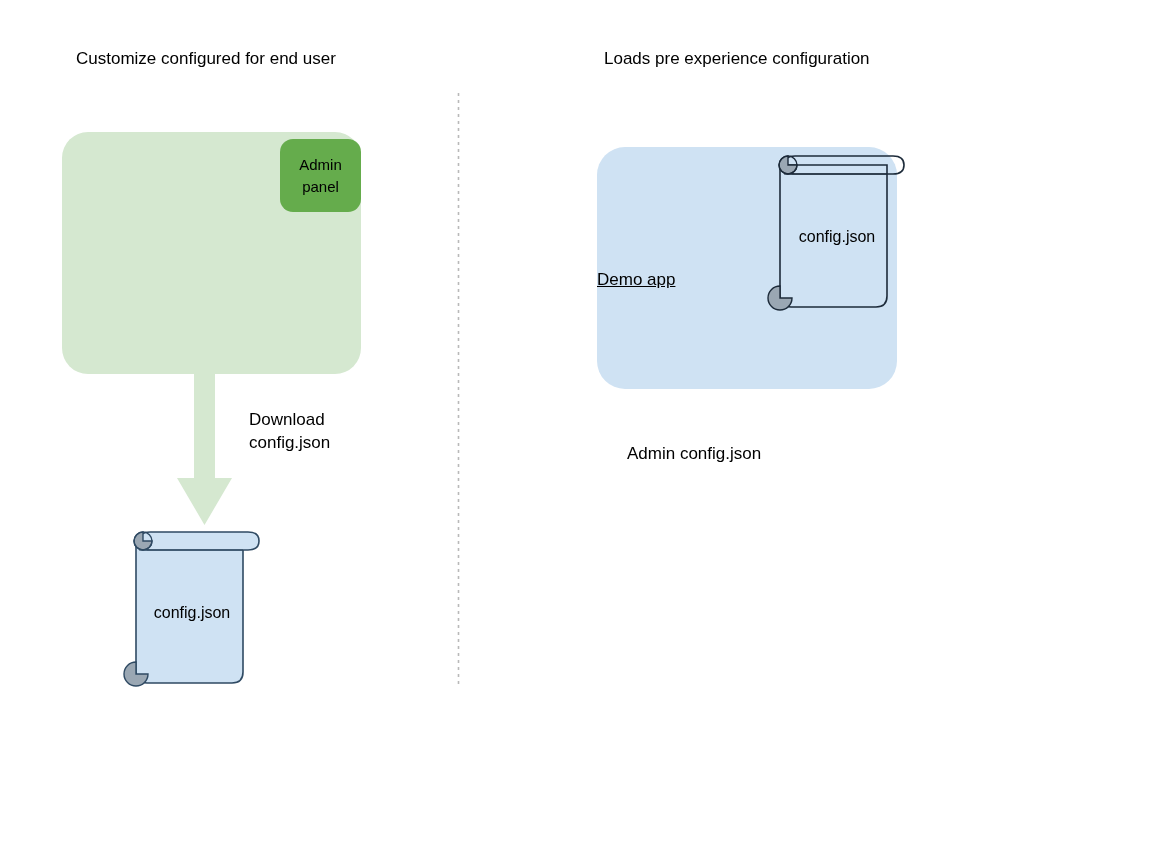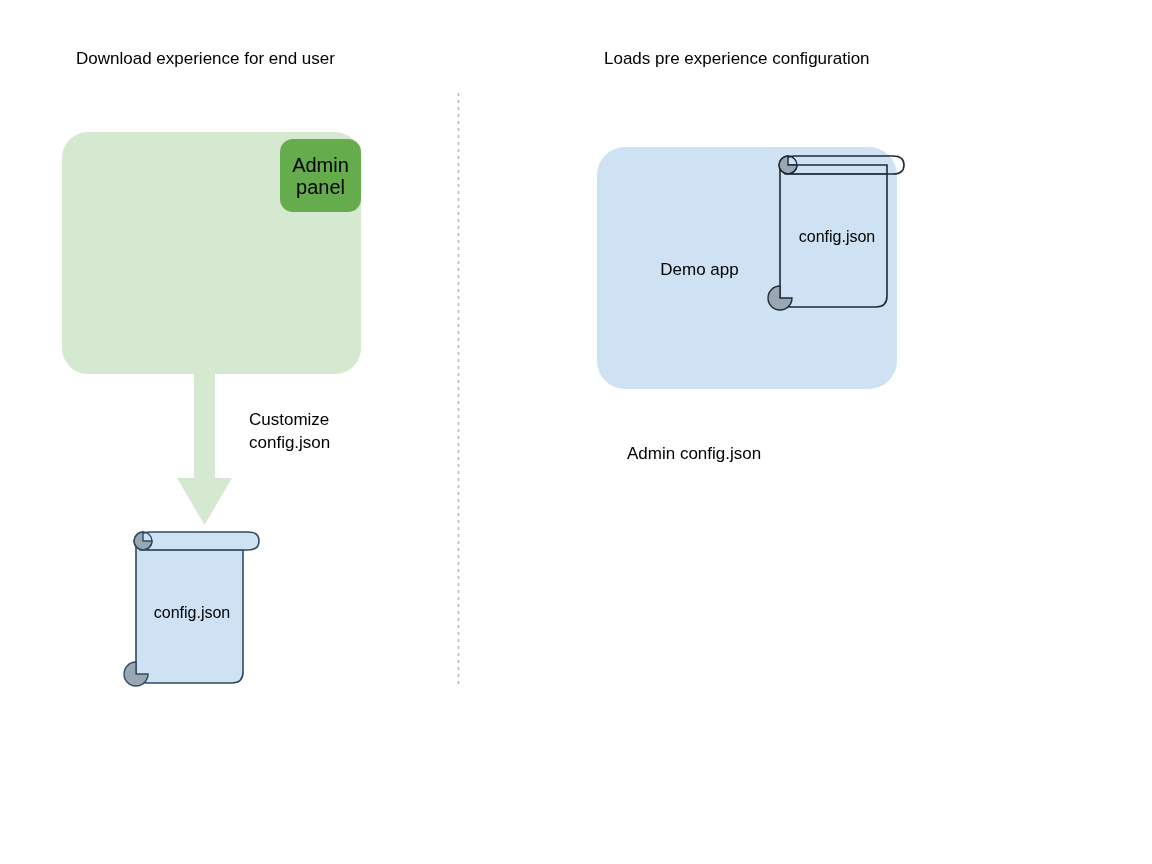--- a/index.html
+++ b/index.html
@@ -34,23 +34,23 @@
 
   #title-left  { left: 76px;  top: 48px; }
   #title-right { left: 604px; top: 48px; }
 
   #admin-app-label {
     left: 62px; top: 243px;
     width: 299px;
     text-align: center;
   }
   #demo-app-label {
-    left: 597px; top: 259px;
+    left: 597px; top: 269px;
     width: 205px;
-    text-align: center;
+    text-decoration: underline;
   }
   #arrow-label {
     left: 249px; top: 408px;
     line-height: 23px;
   }
   #loads-label {
     left: 627px; top: 443px;
   }
   #scroll-left-label {
     left: 137px; top: 602px;
@@ -62,21 +62,21 @@
     left: 784px; top: 226px;
     width: 106px;
     text-align: center;
     font-size: 16px;
   }
   #admin-panel-label {
     left: 281px; top: 154px;
     width: 79px;
     text-align: center;
     line-height: 22px;
-    font-size: 20px;
+    font-size: 15px;
   }
 
   
   .rounded-box {
     position: absolute;
     border-radius: 26px;
   }
   #admin-app-box {
     left: 62px; top: 132px;
     width: 299px; height: 242px;
@@ -104,36 +104,36 @@
     overflow: visible;
     pointer-events: none;
   }
   svg.overlay * { pointer-events: auto; }
 </style>
 </head>
 <body>
 
 <div class="canvas">
 
-  <div class="label" id="title-left">Download experience for end user</div>
+  <div class="label" id="title-left">Customize configured for end user</div>
 
   <div class="label" id="title-right">Loads pre experience configuration</div>
 
   <div class="rounded-box" id="admin-app-box"></div>
 
 
   <div class="rounded-box" id="admin-panel-box"></div>
 
   <div class="label" id="admin-panel-label">Admin<br>panel</div>
 
   <svg class="overlay" id="arrow-layer" viewBox="0 0 1152 864">
     <polygon id="download-arrow" points="194,374 215,374 215,478 232,478 204.5,525 177,478 194,478" fill="#d5e8d0"></polygon>
   </svg>
 
-  <div class="label" id="arrow-label"><span>Customize</span><br><span>config.json</span></div>
+  <div class="label" id="arrow-label"><span>Download</span><br><span>config.json</span></div>
 
   <svg class="overlay" id="scroll-left-layer" viewBox="0 0 1152 864">
     <g>
 
       <path d="M 136,541
                L 136,672
                Q 136,683 147,683
                L 232,683
                Q 243,683 243,672
                L 243,541

